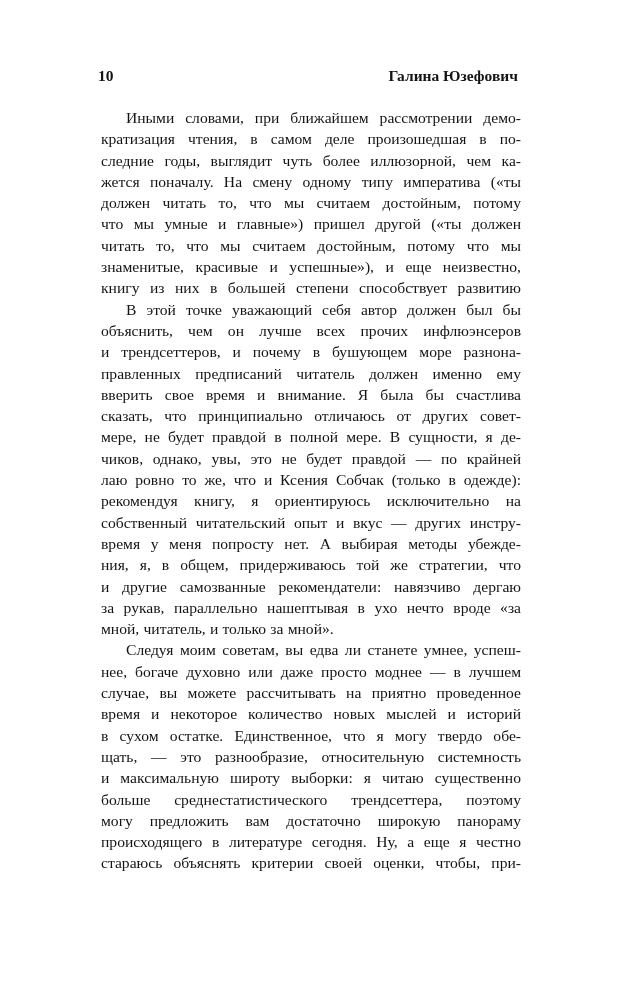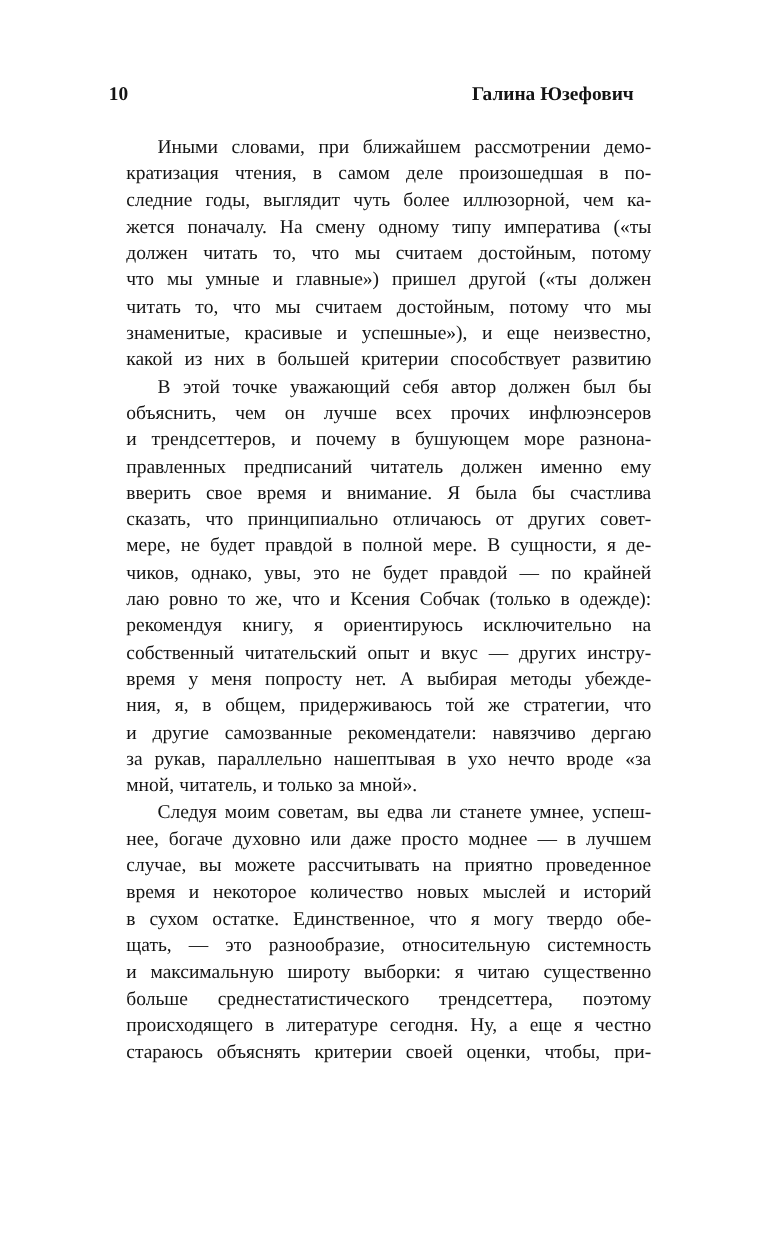--- a/index.html
+++ b/index.html
@@ -12,21 +12,21 @@
     width: 619px;
     height: 1000px;
     background: #ffffff;
     font-family: "Liberation Serif", serif;
     color: #141414;
     overflow: hidden;
   }
   .running-header {
     position: absolute;
     top: 67px;
-    left: 87px;
+    left: 98px;
     width: 420px;
     display: flex;
     justify-content: space-between;
     align-items: baseline;
     font-size: 15.5px;
     font-weight: bold;
   }
   .body-text {
     position: absolute;
     top: 107px;
@@ -58,21 +58,21 @@
   </div>
   <div class="body-text">
       <div class="line first">Иными словами, при ближайшем рассмотрении демо-</div>
       <div class="line">кратизация чтения, в самом деле произошедшая в по-</div>
       <div class="line">следние годы, выглядит чуть более иллюзорной, чем ка-</div>
       <div class="line">жется поначалу. На смену одному типу императива («ты</div>
       <div class="line">должен читать то, что мы считаем достойным, потому</div>
       <div class="line">что мы умные и главные») пришел другой («ты должен</div>
       <div class="line">читать то, что мы считаем достойным, потому что мы</div>
       <div class="line">знаменитые, красивые и успешные»), и еще неизвестно,</div>
-      <div class="line">какой из них в большей критерии способствует развитию</div>
+      <div class="line">книгу из них в большей степени способствует развитию</div>
       <div class="line first">В этой точке уважающий себя автор должен был бы</div>
       <div class="line">объяснить, чем он лучше всех прочих инфлюэнсеров</div>
       <div class="line">и трендсеттеров, и почему в бушующем море разнона-</div>
       <div class="line">правленных предписаний читатель должен именно ему</div>
       <div class="line">вверить свое время и внимание. Я была бы счастлива</div>
       <div class="line">сказать, что принципиально отличаюсь от других совет-</div>
       <div class="line">мере, не будет правдой в полной мере. В сущности, я де-</div>
       <div class="line">чиков, однако, увы, это не будет правдой — по крайней</div>
       <div class="line">лаю ровно то же, что и Ксения Собчак (только в одежде):</div>
       <div class="line">рекомендуя книгу, я ориентируюсь исключительно на</div>
@@ -83,16 +83,17 @@
       <div class="line">за рукав, параллельно нашептывая в ухо нечто вроде «за</div>
       <div class="line last">мной, читатель, и только за мной».</div>
       <div class="line first">Следуя моим советам, вы едва ли станете умнее, успеш-</div>
       <div class="line">нее, богаче духовно или даже просто моднее — в лучшем</div>
       <div class="line">случае, вы можете рассчитывать на приятно проведенное</div>
       <div class="line">время и некоторое количество новых мыслей и историй</div>
       <div class="line">в сухом остатке. Единственное, что я могу твердо обе-</div>
       <div class="line">щать, — это разнообразие, относительную системность</div>
       <div class="line">и максимальную широту выборки: я читаю существенно</div>
       <div class="line">больше среднестатистического трендсеттера, поэтому</div>
+      <div class="line">могу предложить вам достаточно широкую панораму</div>
       <div class="line">происходящего в литературе сегодня. Ну, а еще я честно</div>
       <div class="line">стараюсь объяснять критерии своей оценки, чтобы, при-</div>
     </div>
 </div>
 
 </body></html>

